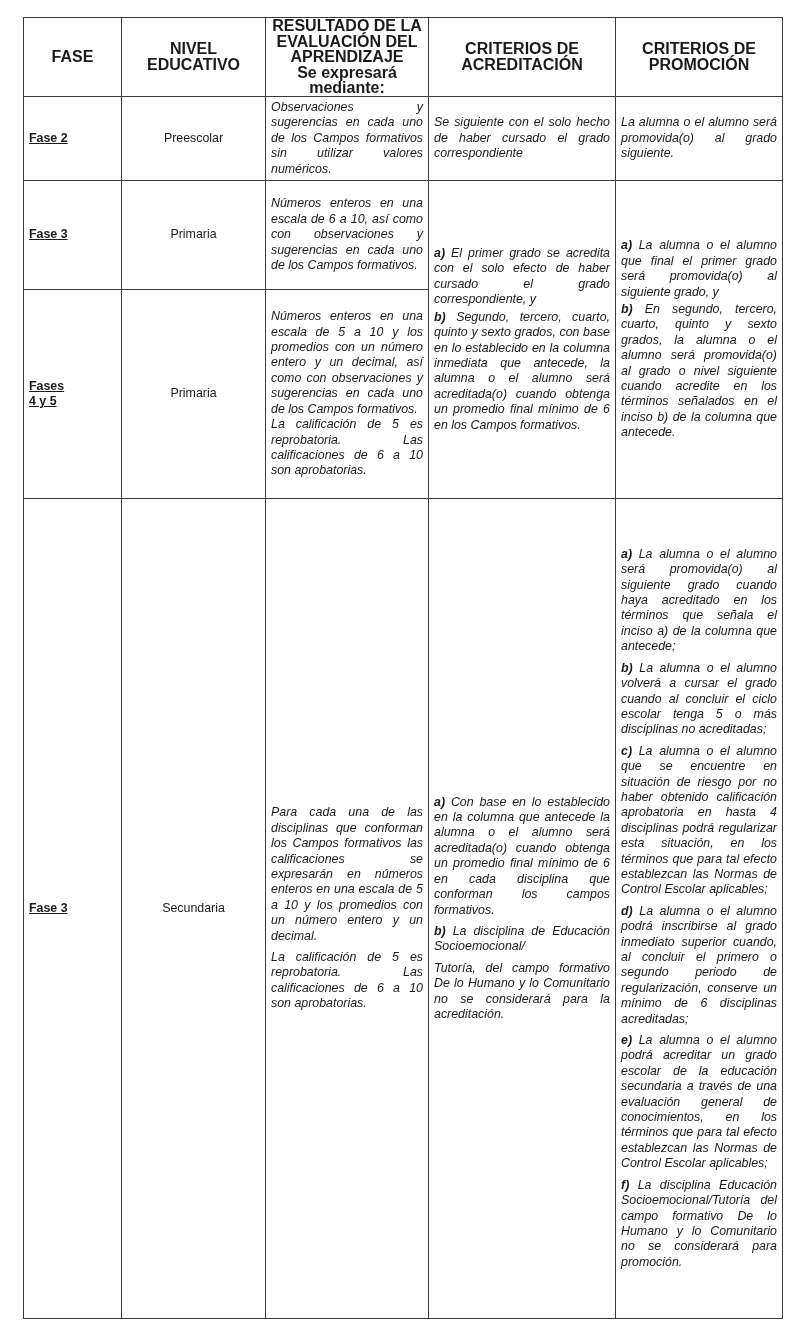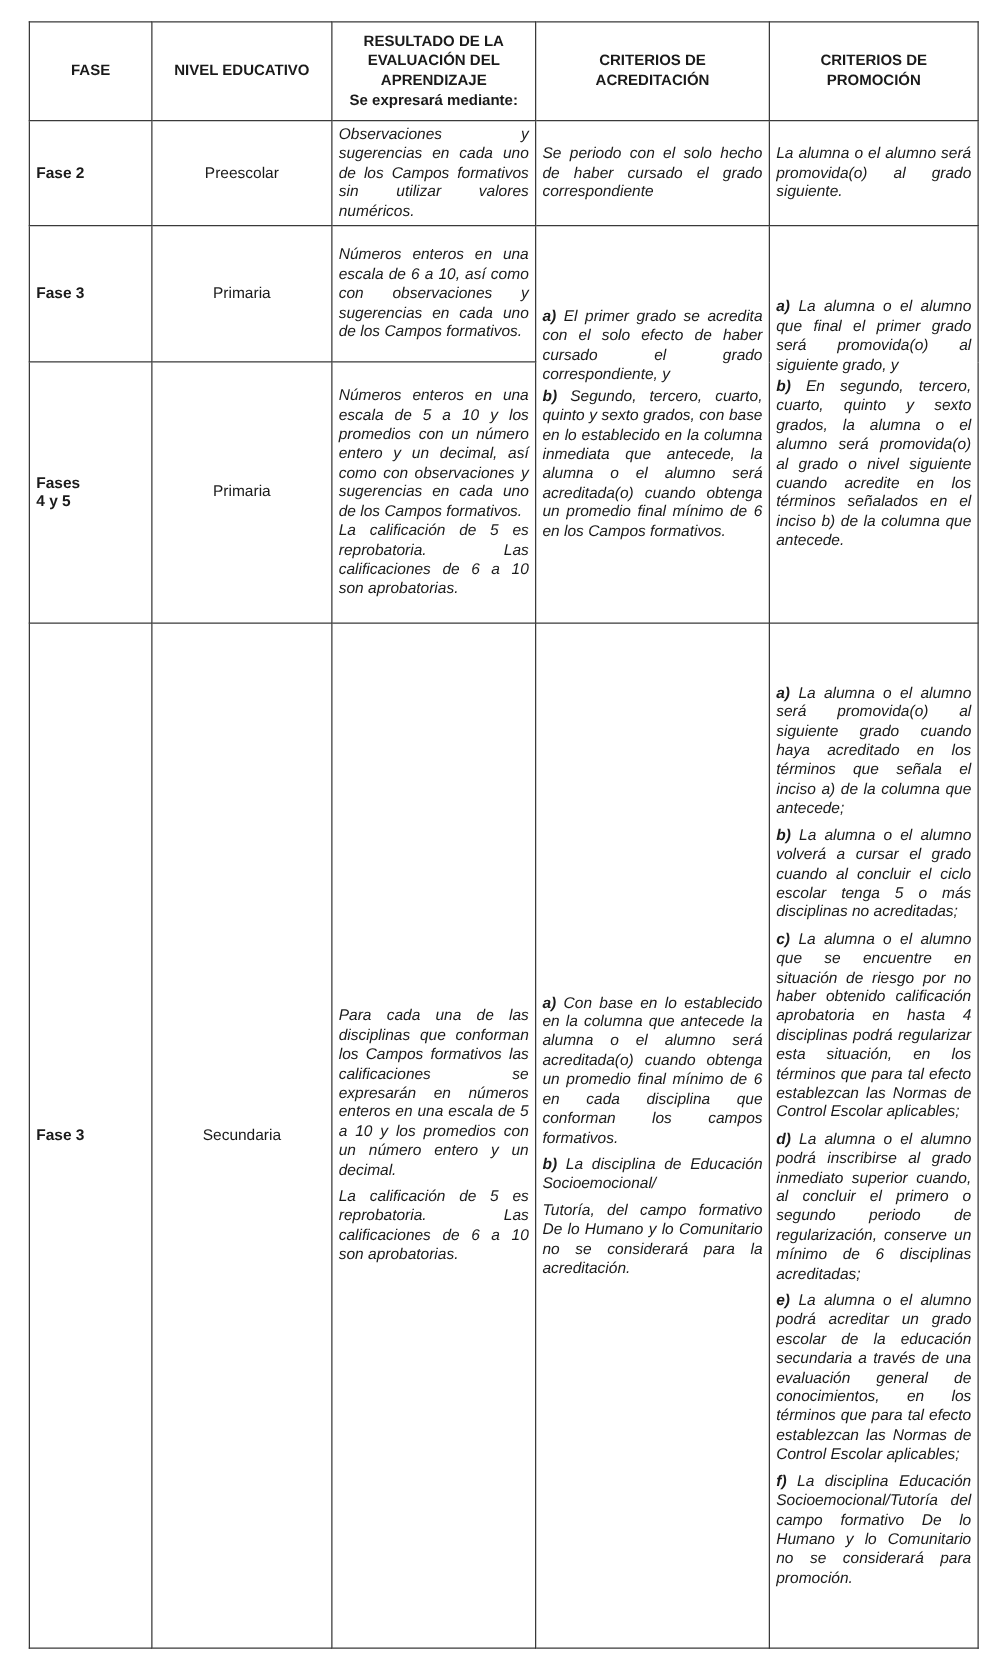--- a/index.html
+++ b/index.html
@@ -7,24 +7,24 @@
          font-family: "Liberation Sans", sans-serif; color: #1a1a1a; }
   table.doc {
     position: absolute; left: 23px; top: 17px;
     width: 759px; border-collapse: collapse; table-layout: fixed;
     font-size: 12.4px; line-height: 15.4px;
   }
   table.doc td, table.doc th {
     border: 1.3px solid #3a3a3a; padding: 2px 5px; vertical-align: middle;
   }
   table.doc th {
-    font-weight: bold; font-size: 12px; line-height: 15.6px;
+    font-weight: bold; font-size: 16px; line-height: 15.6px;
     height: 78px; padding: 0 4px;
   }
-  td.fase { font-weight: bold; text-align: left; }
+  td.fase { font-weight: bold; text-align: left; text-decoration: underline; }
   td.nivel { text-align: center; }
   td.just { text-align: justify; text-align-last: left; font-style: italic; }
   td.top { vertical-align: top; }
   .para { margin: 0; }
   .para + .para { margin-top: 6px; }
   .para.tight + .para.tight { margin-top: 2px; }
   .lbl { font-weight: bold; }
   col.c1 { width: 98px; } col.c2 { width: 144px; } col.c3 { width: 163px; }
   col.c4 { width: 187px; } col.c5 { width: 167px; }
   tr.r2 td { height: 79px; }
@@ -57,21 +57,21 @@
   </thead>
   <tbody>
 
     <tr class="r2">
       <td class="fase">Fase 2</td>
       <td class="nivel">Preescolar</td>
       <td class="just">
         <p class="para">Observaciones y sugerencias en cada uno de los Campos formativos sin utilizar valores numéricos.</p>
       </td>
       <td class="just">
-        <p class="para">Se periodo con el solo hecho de haber cursado el grado correspondiente</p>
+        <p class="para">Se siguiente con el solo hecho de haber cursado el grado correspondiente</p>
       </td>
       <td class="just">
         <p class="para">La alumna o el alumno será promovida(o) al grado siguiente.</p>
       </td>
     </tr>
 
     <tr class="r3">
       <td class="fase">Fase 3</td>
       <td class="nivel">Primaria</td>
       <td class="just">

